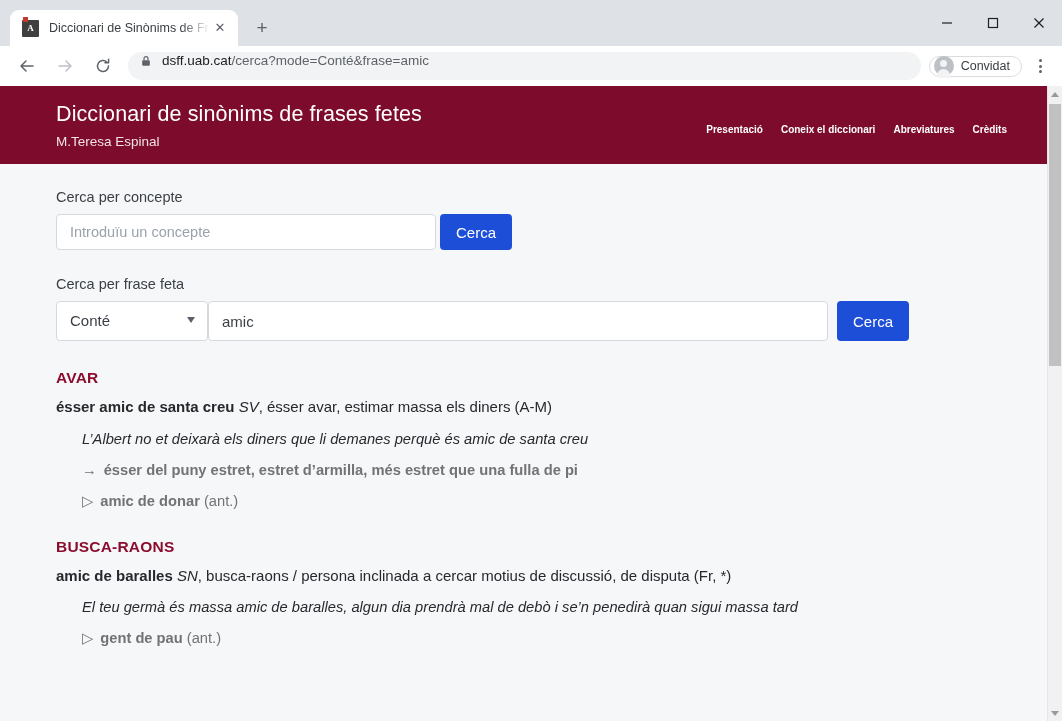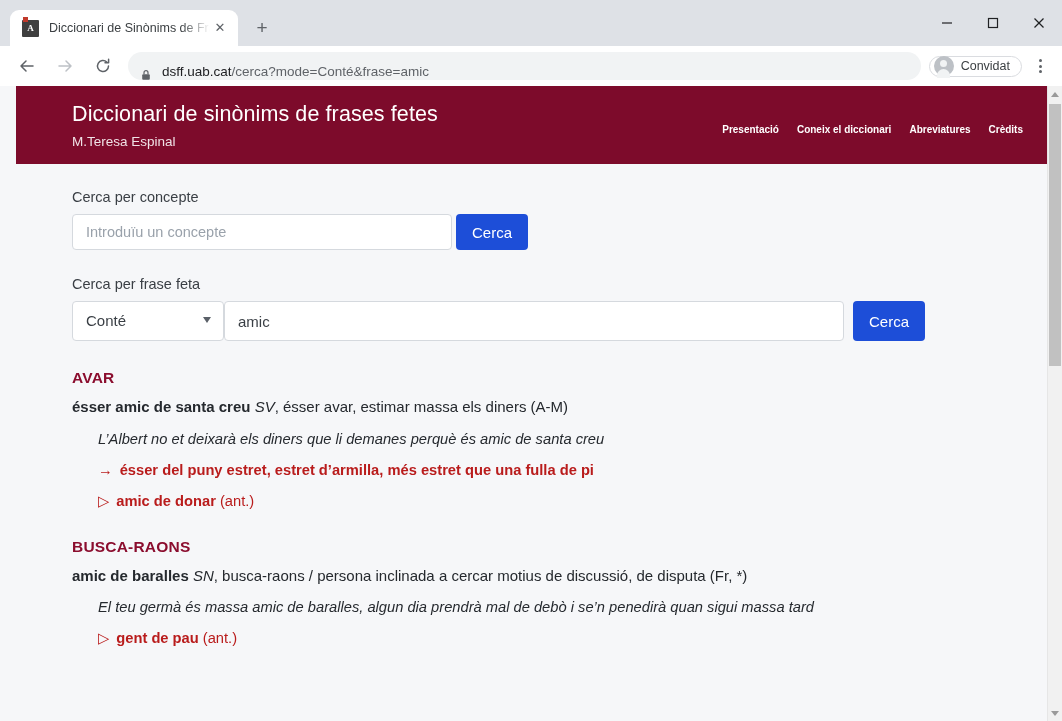--- a/index.html
+++ b/index.html
@@ -140,21 +140,21 @@
     color: #5f6368;
   }
   .navbtn.disabled { color: #bdc1c6; }
   .omnibox {
     flex: 1 1 auto;
     height: 28px;
     margin: 0 8px 0 6px;
     background: #f1f3f4;
     border-radius: 14px;
     display: flex;
-    align-items: flex-end;
+    align-items: flex-start;
     padding: 1px 12px;
     box-sizing: border-box;
   }
   .lock {
     width: 12px;
     height: 12px;
     margin-right: 10px;
     flex: 0 0 12px;
     color: #5f6368;
   }
@@ -229,21 +229,21 @@
 
   
   .viewport {
     flex: 1 1 auto;
     position: relative;
     background: #f6f7f9;
     overflow: hidden;
   }
   .page {
     position: absolute;
-    left: 16px; top: 0;
+    left: 0; top: 0;
     width: 1047px;
     height: 100%;
     background: #f6f7f9;
   }
   .scrollbar {
     position: absolute;
     right: 0; top: 0;
     width: 15px;
     height: 100%;
     background: #f1f1f1;
@@ -402,21 +402,21 @@
   .phrase-line .cat { font-style: italic; }
   .example {
     font-size: 14.7px;
     font-style: italic;
     color: #25292e;
     margin: 0 0 9px 26px;
     line-height: 1.5;
   }
   .syn-line, .ant-line {
     font-size: 14.7px;
-    color: #b91c1c;
+    color: #737373;
     margin: 0 0 9px 26px;
     line-height: 1.5;
   }
   .syn-line .marker, .ant-line .marker {
     display: inline-block;
     margin-right: 7px;
   }
   .syn-line .terms { font-weight: bold; }
   .ant-line .terms { font-weight: bold; }
   .ant-line .note { font-weight: normal; }

